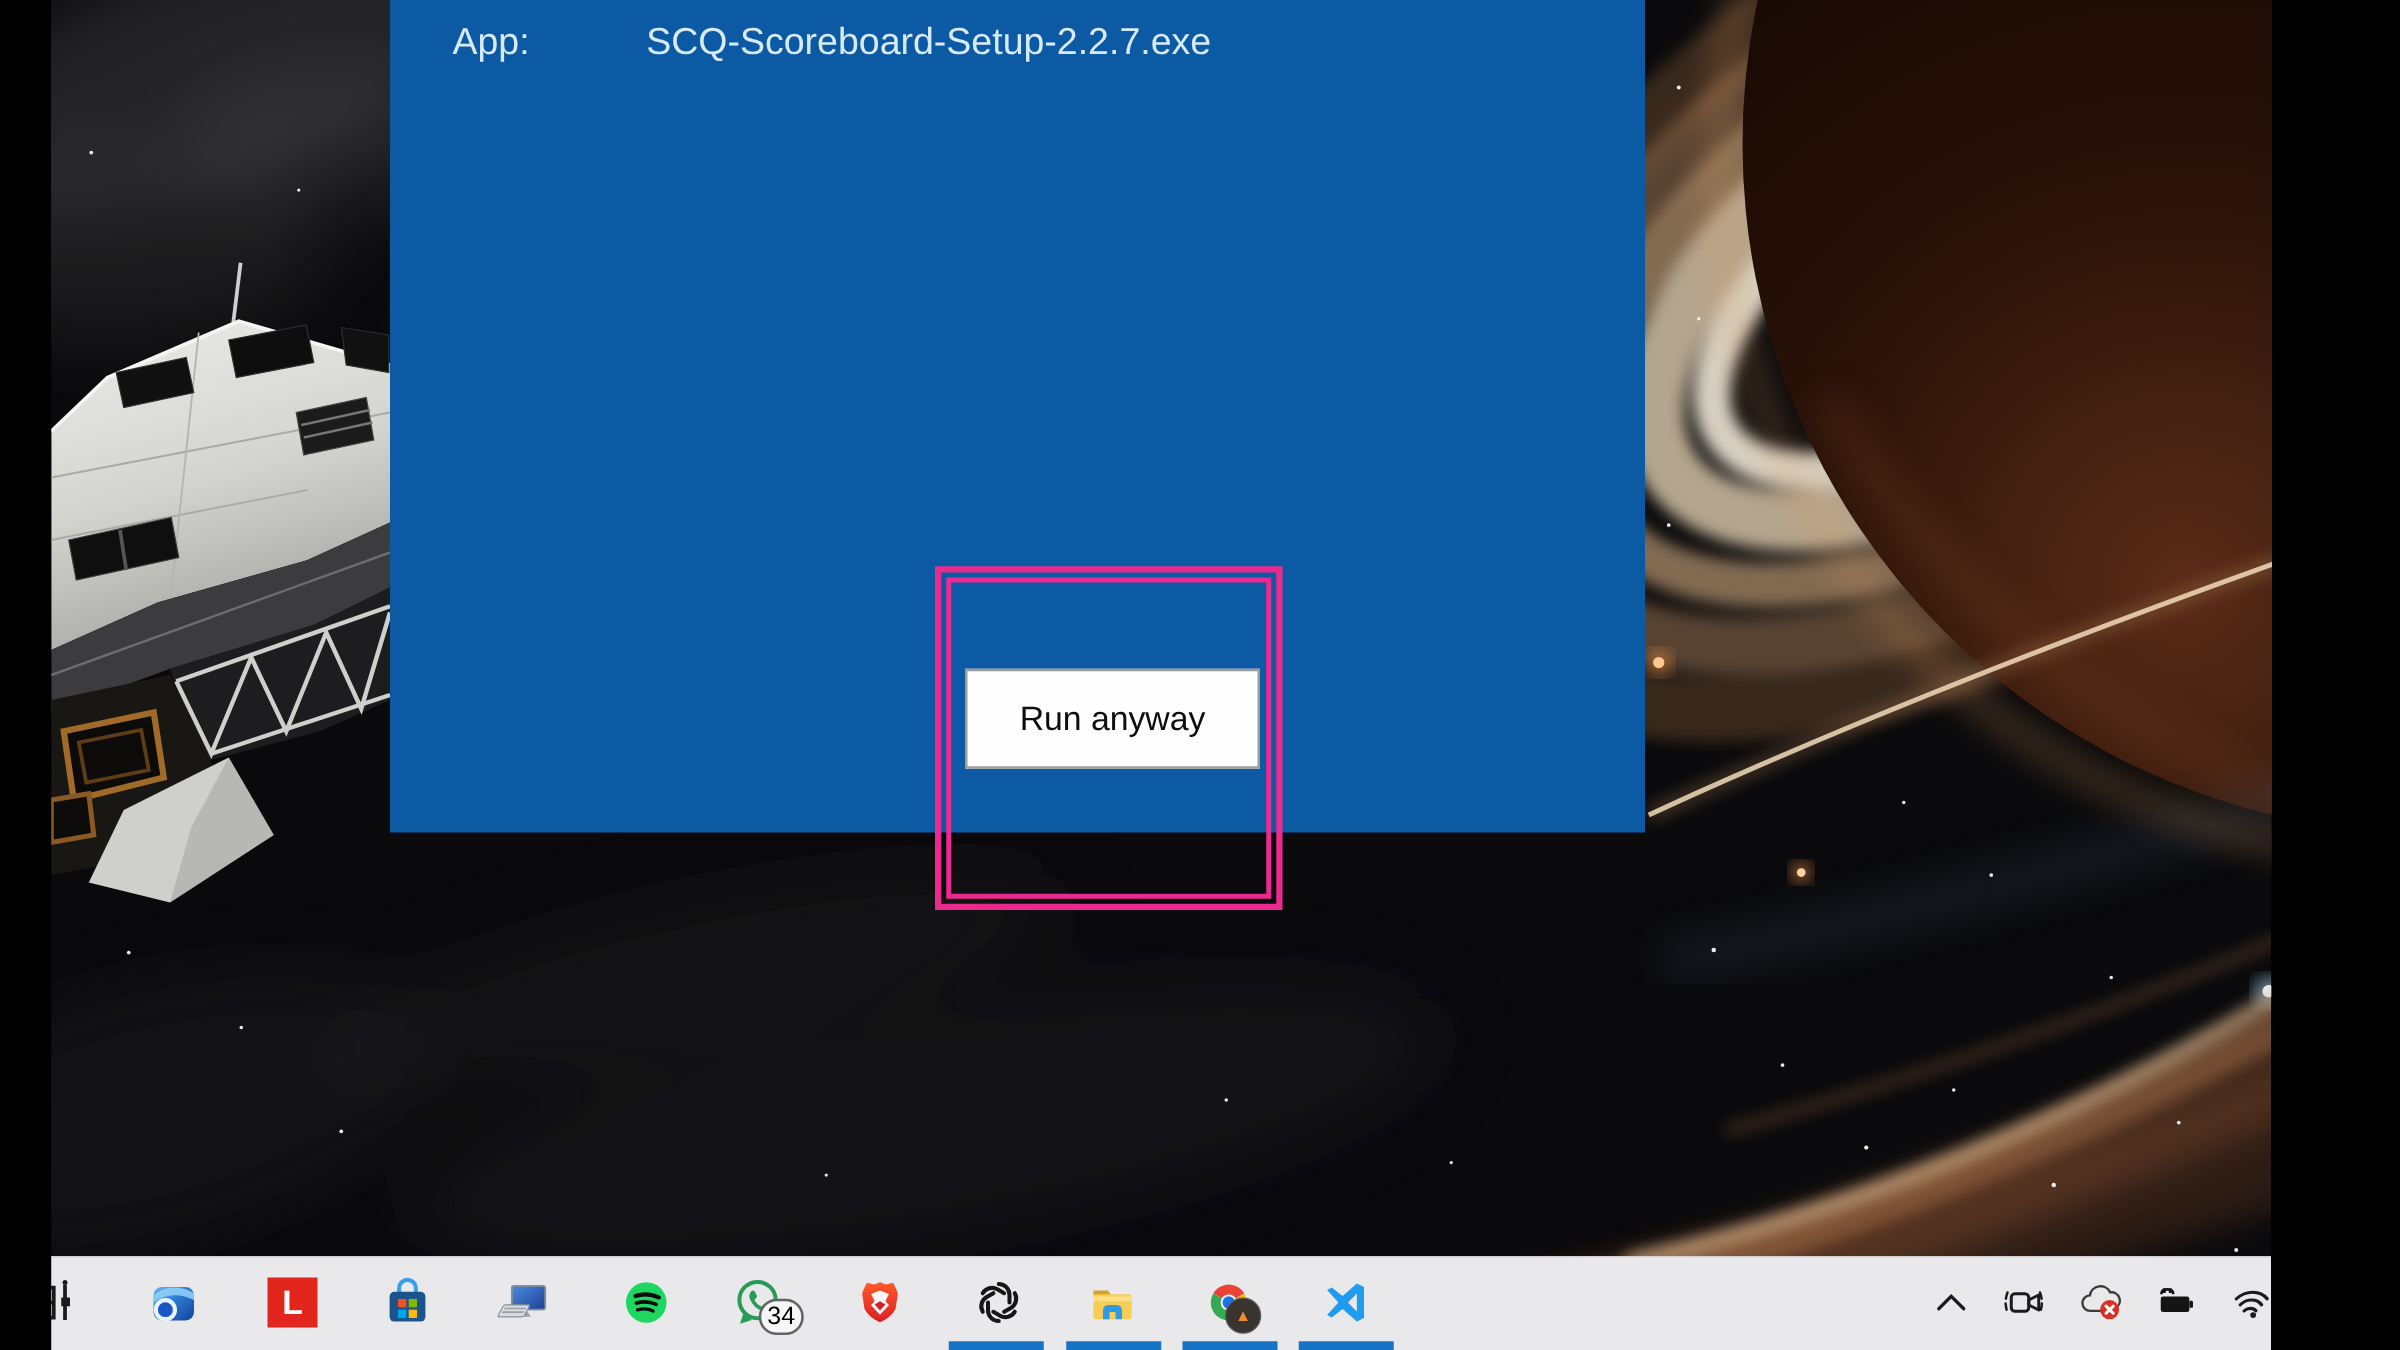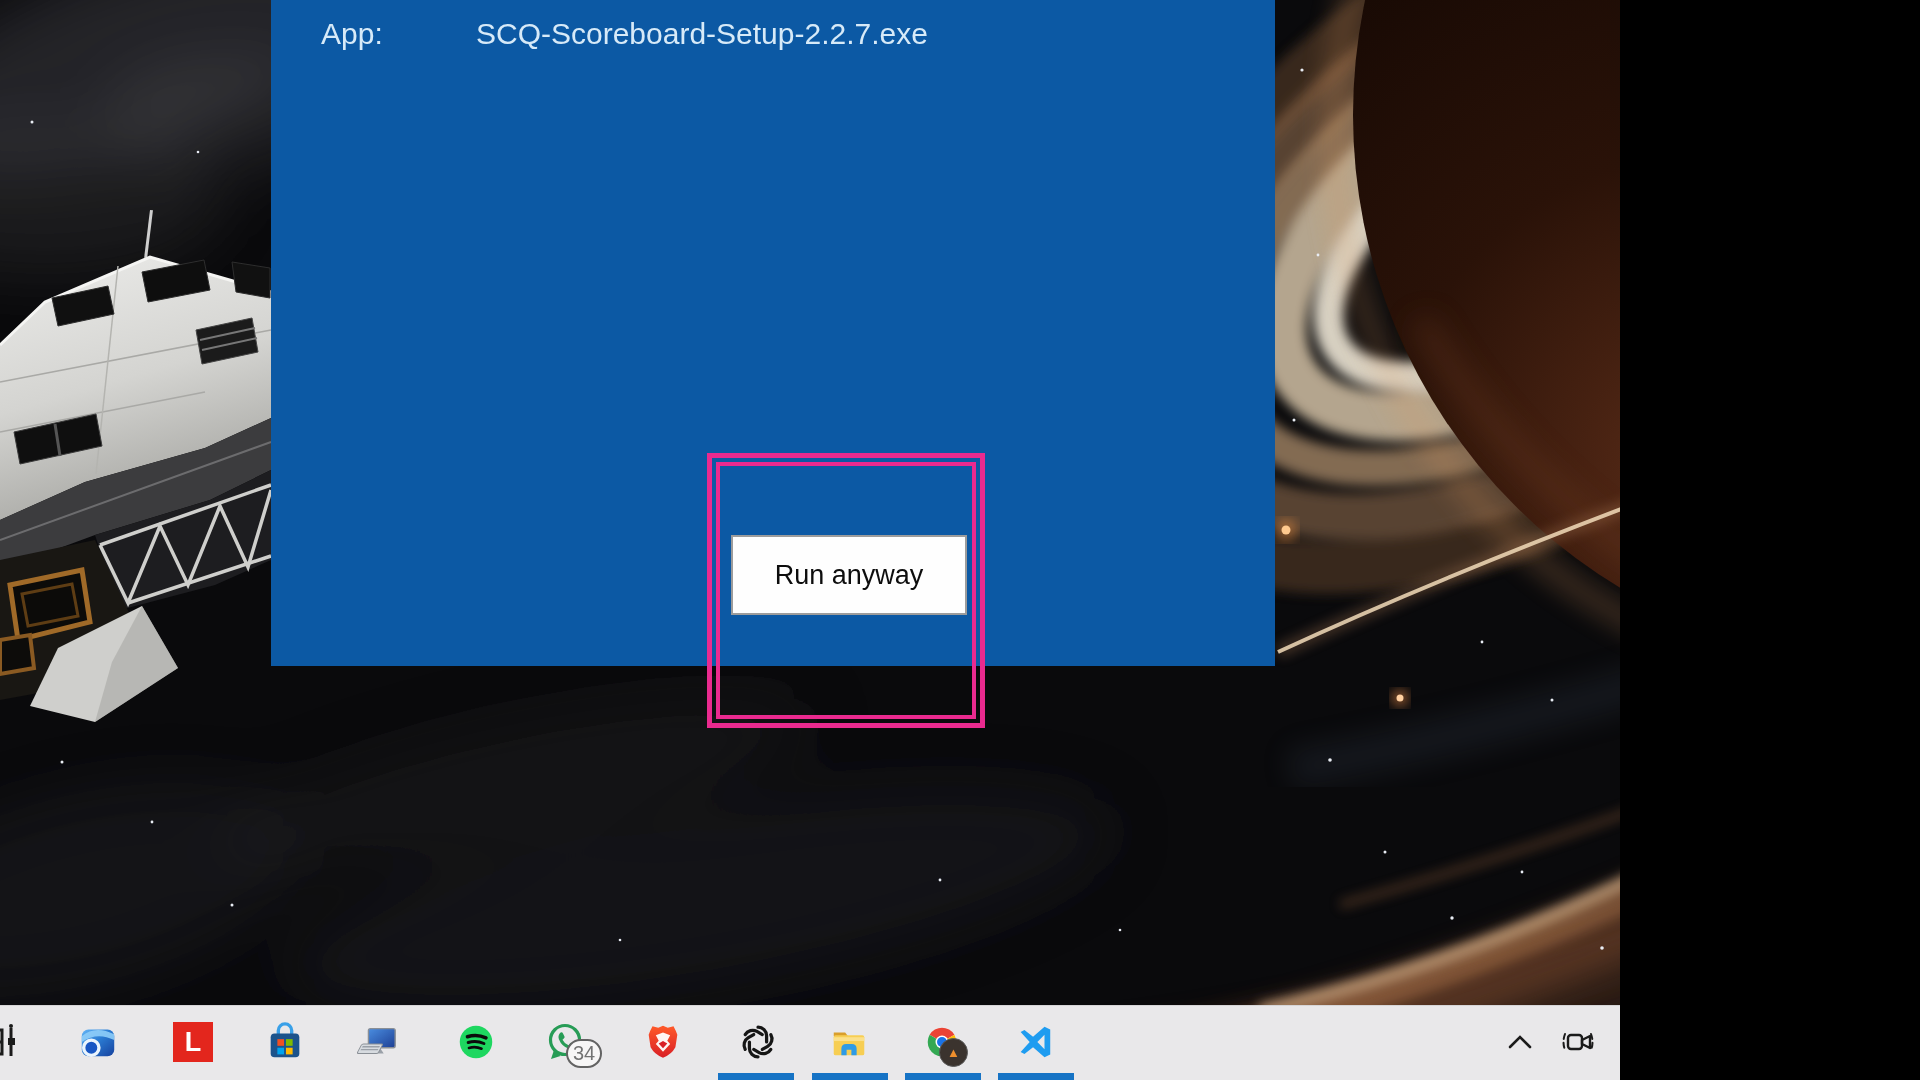--- a/index.html
+++ b/index.html
@@ -1,17 +1,17 @@
 <!DOCTYPE html>
 <html><head>
 <meta charset="utf-8">
 <style>
   html,body{margin:0;padding:0;background:#000;}
   body{font-family:"Liberation Sans",sans-serif;}
-  .stage{position:relative;width:1620px;height:1080px;overflow:hidden;background:#060608;}
+  .stage{position:relative;width:1776px;height:1080px;overflow:hidden;background:#060608;margin-left:41px;}
   .wall{position:absolute;left:0;top:0;z-index:0;}
 
   
   .dialog{position:absolute;left:271px;top:0;width:1004px;height:666px;background:#0c59a4;z-index:1;}
   .info{position:absolute;left:50px;top:12px;color:#d7eaf8;font-size:30px;}
   .info .row{display:flex;line-height:43px;}
   .info .lbl{width:155px;}
   .btn{position:absolute;top:535px;height:80px;display:flex;align-items:center;justify-content:center;
        background:#fefefe;color:#0d0d0d;font-weight:normal;font-size:27px;box-sizing:border-box;cursor:pointer;}
   .btn-run{left:460px;width:236px;border:2px solid #9c9c9c;}
@@ -23,21 +23,21 @@
   .annot-inner{position:absolute;left:4px;top:4px;right:4px;bottom:4px;border:4px solid #ea2a8f;}
 
   
   .taskbar{position:absolute;left:0;bottom:0;width:1920px;height:74px;background:#e9e8ea;
            border-top:1px solid #d6d5d7;z-index:6;}
   .ticon{position:absolute;top:14px;width:44px;height:44px;display:flex;align-items:center;justify-content:center;cursor:pointer;}
   .ind{position:absolute;bottom:0;height:7px;background:#1673c5;}
   .licon{width:40px;height:40px;background:#e3261d;color:#fff;font-weight:bold;font-size:27px;
          display:flex;align-items:center;justify-content:center;}
   .badge{position:absolute;left:22px;top:19px;min-width:36px;height:29px;border:2px solid #636363;border-radius:17px;
-         background:#f7f6f6;color:#737373;font-size:20px;display:flex;align-items:center;justify-content:center;
+         background:#f7f6f6;color:#000000;font-size:20px;display:flex;align-items:center;justify-content:center;
          box-sizing:border-box;padding:0 3px;}
   .chrome-overlay{position:absolute;right:-4px;bottom:-3px;width:27px;height:27px;border-radius:50%;
                   background:#3b332e;border:1px solid #5a5a5a;display:flex;align-items:center;justify-content:center;}
   .chrome-overlay span{color:#ef8f2d;font-size:13px;line-height:13px;}
 </style>
 </head>
 <body>
 
 <div class="stage">
 

